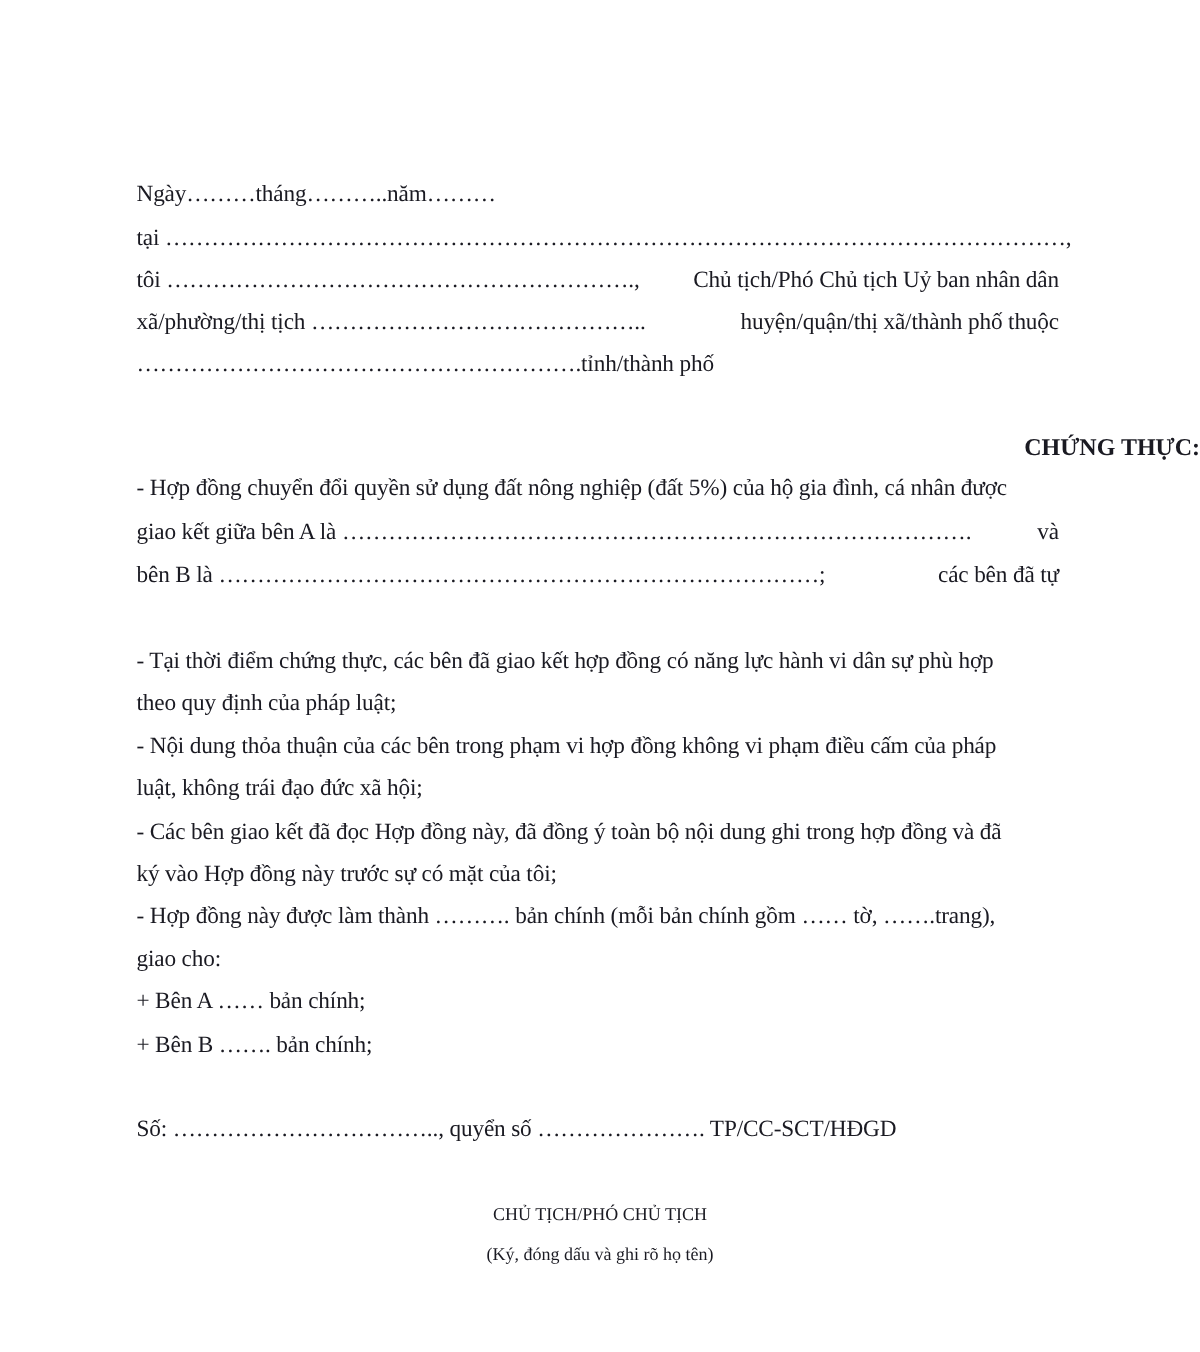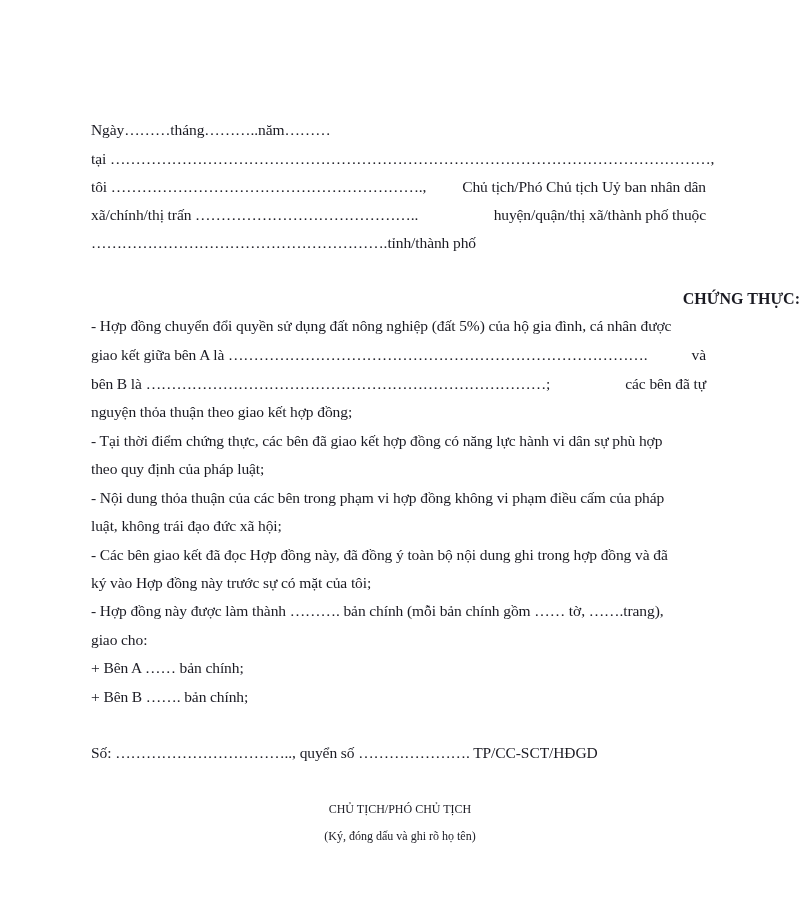--- a/index.html
+++ b/index.html
@@ -61,37 +61,36 @@
 
 <div class="page">
 
   <div class="line left" style="top:120px;">Ngày………tháng………..năm………</div>
   <div class="line left" style="top:149px;">tại ………………………………………………………………………………………………………,</div>
   <div class="line just" style="top:177px;">
     <span>tôi ……………………………………………………., </span>
     <span>Chủ tịch/Phó Chủ tịch Uỷ ban nhân dân</span>
   </div>
   <div class="line just" style="top:205px;">
-    <span>xã/chính/thị trấn …………………………………….. </span>
+    <span>xã/phường/thị tịch …………………………………….. </span>
     <span>huyện/quận/thị xã/thành phố thuộc</span>
   </div>
   <div class="line left" style="top:233px;">………………………………………………….tỉnh/thành phố</div>
 
   <div class="title" style="top:289px;">CHỨNG THỰC:</div>
 
   <div class="line left" style="top:316px;">- Hợp đồng chuyển đổi quyền sử dụng đất nông nghiệp (đất 5%) của hộ gia đình, cá nhân được</div>
   <div class="line just" style="top:345px;">
     <span>giao kết giữa bên A là ……………………………………………………………………….</span>
     <span>và</span>
   </div>
   <div class="line just" style="top:374px;align-items:center;">
     <span>bên B là ……………………………………………………………………;</span>
     <span>các bên đã tự</span>
   </div>
-  <div class="line left" style="top:402px;">nguyện thỏa thuận theo giao kết hợp đồng;</div>
 
   <div class="line left" style="top:431px;">- Tại thời điểm chứng thực, các bên đã giao kết hợp đồng có năng lực hành vi dân sự phù hợp</div>
   <div class="line left" style="top:459px;">theo quy định của pháp luật;</div>
 
   <div class="line left" style="top:488px;">- Nội dung thỏa thuận của các bên trong phạm vi hợp đồng không vi phạm điều cấm của pháp</div>
   <div class="line left" style="top:545px;">- Các bên giao kết đã đọc Hợp đồng này, đã đồng ý toàn bộ nội dung ghi trong hợp đồng và đã</div>
 
   <div class="line left" style="top:516px;">luật, không trái đạo đức xã hội;</div>
   <div class="line left" style="top:573px;">ký vào Hợp đồng này trước sự có mặt của tôi;</div>
 

